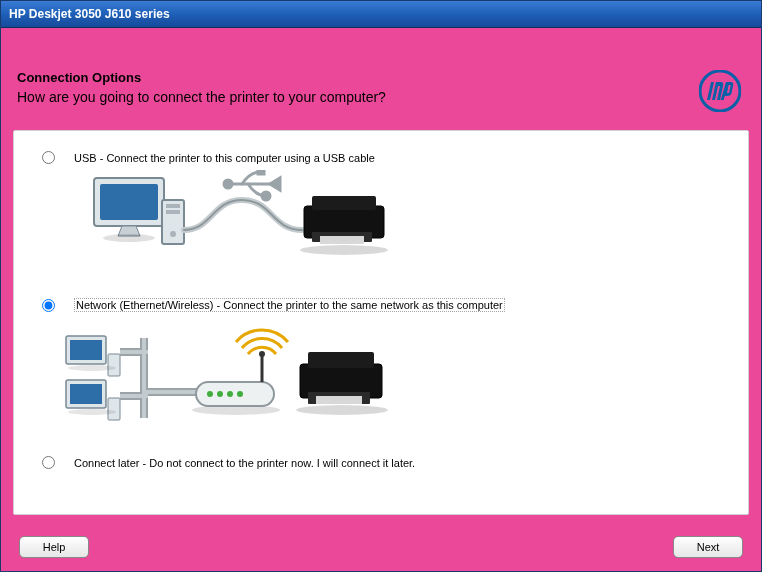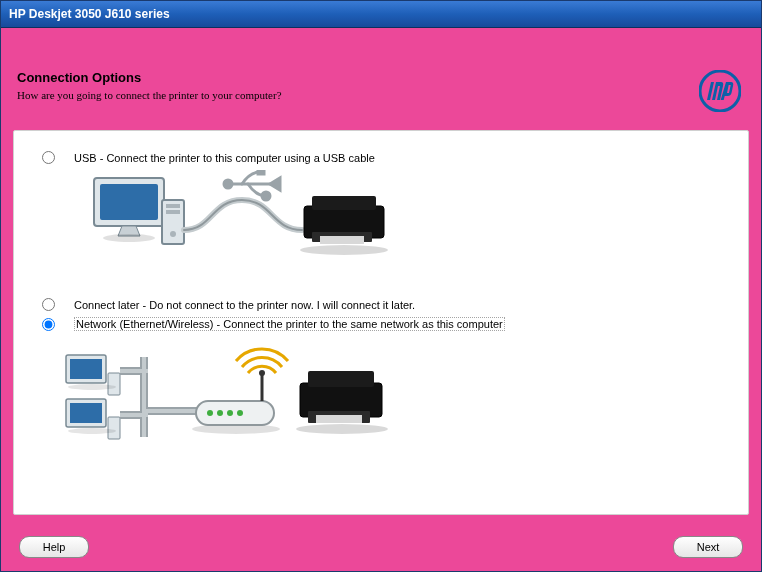--- a/index.html
+++ b/index.html
@@ -40,23 +40,22 @@
   .header-text {
     flex: 1;
   }
   .page-title {
     font-weight: bold;
     font-size: 13px;
     color: #000;
     margin-bottom: 4px;
   }
   .page-subtitle {
-    font-size: 11px;
+    font-size: 14px;
     color: #000;
-    font-family: Liberation Serif, serif;
   }
   .hp-logo {
     width: 42px;
     height: 42px;
     margin-right: 4px;
   }
   .content-panel {
     flex: 1;
     margin: 10px 12px 8px 12px;
     border: 1px solid #d0d0d0;
@@ -98,21 +97,21 @@
     display: flex;
     justify-content: space-between;
     align-items: center;
     padding: 0 18px;
   }
   .btn {
     min-width: 70px;
     height: 22px;
     background: linear-gradient(to bottom, #ffffff, #e6e6e6);
     border: 1px solid #888;
-    border-radius: 10px;
+    border-radius: 5px;
     font-size: 11px;
     font-family: Tahoma, Arial, sans-serif;
     cursor: pointer;
     padding: 0 16px;
   }
 </style>
 </head>
 <body>
 
 <div class="window">
@@ -175,27 +174,20 @@
             <rect x="252" y="36" width="80" height="32" rx="3" fill="#111" stroke="#000"></rect>
             <rect x="260" y="26" width="64" height="14" rx="2" fill="#1b1b1b"></rect>
             <rect x="260" y="62" width="60" height="10" rx="1" fill="#2a2a2a"></rect>
             <rect x="268" y="66" width="44" height="8" fill="#d8d8d8"></rect>
             <ellipse cx="292" cy="80" rx="44" ry="5" fill="rgba(0,0,0,0.15)"></ellipse>
           </g>
         </svg>
       </div>
     </div>
 
-    <div class="option-block last">
-      <div class="option-row">
-        <input type="radio" name="conn" id="r-later" style="">
-        <label for="r-later" class="option-label">Connect later - Do not connect to the printer now. I will connect it later.</label>
-      </div>
-    </div>
-
     <div class="option-block">
       <div class="option-row">
         <input type="radio" name="conn" id="r-net" checked="checked" style="">
         <label for="r-net" class="option-label selected">Network (Ethernet/Wireless) - Connect the printer to the same network as this computer</label>
       </div>
       <div class="illus">
         <svg width="340" height="110" viewBox="0 0 340 110">
 
           <g>
             <rect x="14" y="18" width="40" height="28" rx="2" fill="#dfe6ea" stroke="#7a8a94" stroke-width="1.5"></rect>
@@ -243,20 +235,27 @@
             <rect x="248" y="46" width="82" height="34" rx="3" fill="#111" stroke="#000"></rect>
             <rect x="256" y="34" width="66" height="16" rx="2" fill="#1b1b1b"></rect>
             <rect x="256" y="74" width="62" height="12" rx="1" fill="#2a2a2a"></rect>
             <rect x="264" y="78" width="46" height="8" fill="#d8d8d8"></rect>
             <ellipse cx="290" cy="92" rx="46" ry="5" fill="rgba(0,0,0,0.15)"></ellipse>
           </g>
         </svg>
       </div>
     </div>
 
+    <div class="option-block last">
+      <div class="option-row">
+        <input type="radio" name="conn" id="r-later" style="">
+        <label for="r-later" class="option-label">Connect later - Do not connect to the printer now. I will connect it later.</label>
+      </div>
+    </div>
+
   </div>
 
   <div class="footer">
     <button class="btn">Help</button>
     <button class="btn">Next</button>
   </div>
 
 </div>
 
 </body></html>

